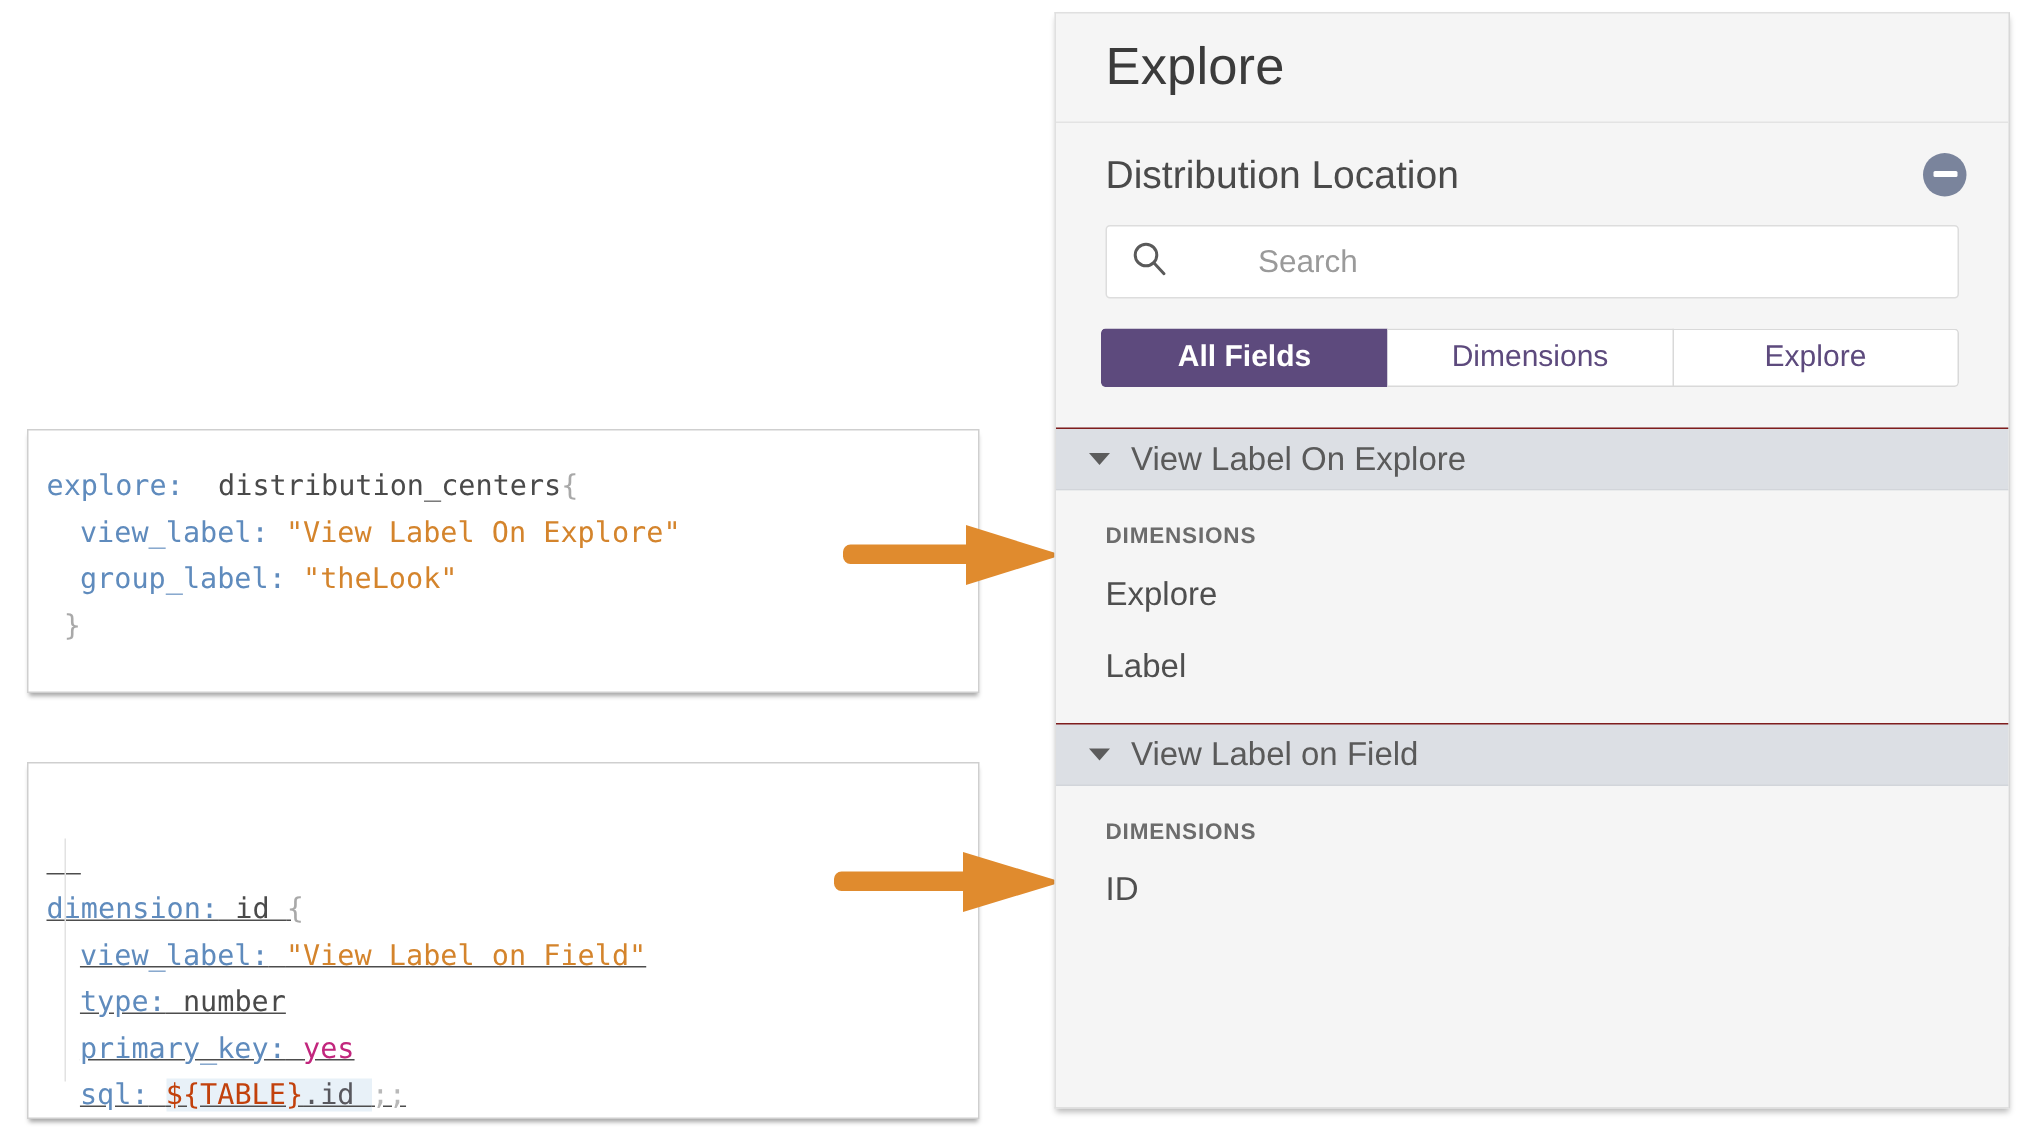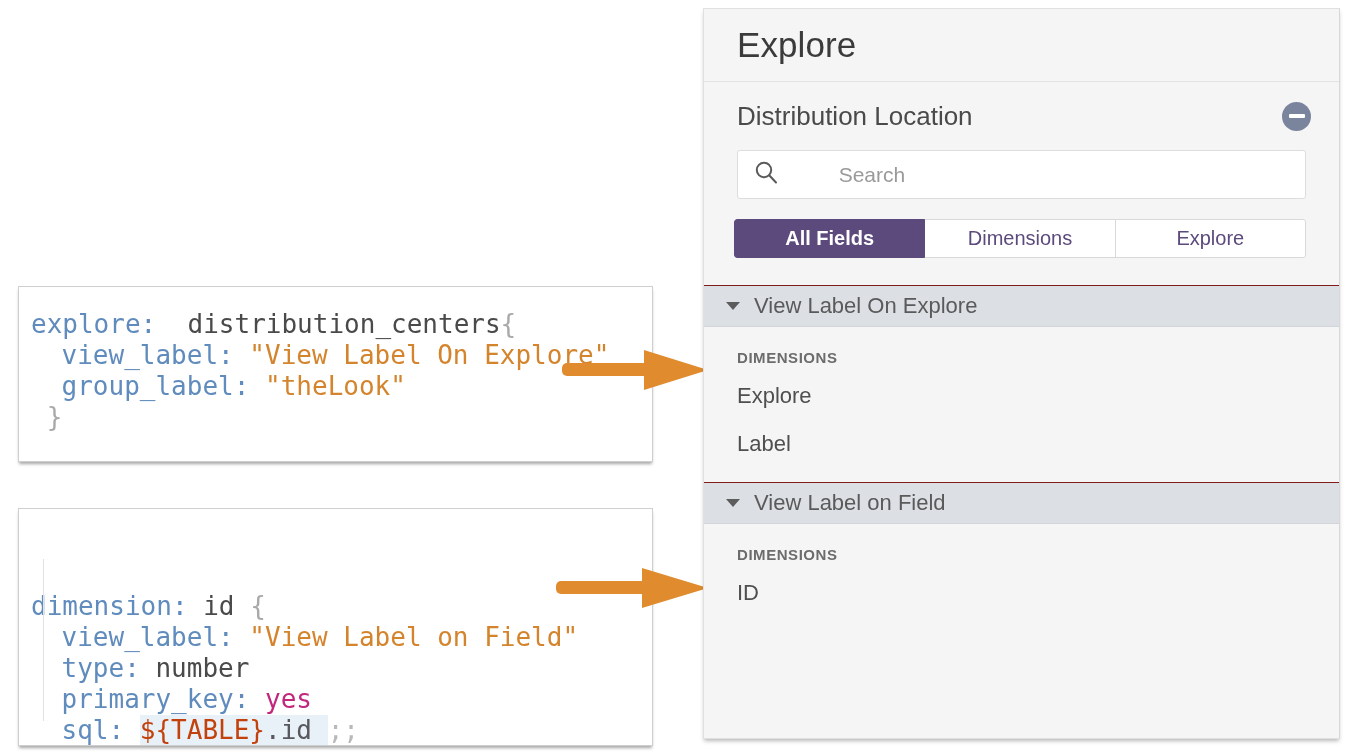--- a/index.html
+++ b/index.html
@@ -13,33 +13,34 @@
     overflow: hidden;
   }
 
   
   .code-card {
     position: absolute;
     background: #ffffff;
     border: 1px solid #cfcfcf;
     box-shadow: 0 3px 3px -1px rgba(0,0,0,0.35);
     font-family: "DejaVu Sans Mono", "Liberation Mono", monospace;
-    font-size: 26px;
+    font-size: 19px;
     line-height: 31px;
     color: #4d4d4d;
     white-space: pre;
     overflow: hidden;
   }
   #code-card-explore {
     left: 18px;  top: 286px;  width: 635px;  height: 176px;
     padding: 22px 0 0 12px;
   }
   #code-card-dimension {
     left: 18px;  top: 508px;  width: 635px;  height: 238px;
     padding: 20px 0 0 12px;
+    text-decoration: underline;
   }
 
   .code-line { display: block; height: 31px; }
   .ind1 { padding-left: 1.95ch; }
   .ind-block { padding-left: 1.0ch; }
 
   
   .t-key     { color: #5f8bbd; }
   .t-plain   { color: #4a4a4a; }
   .t-str     { color: #d4842c; }

